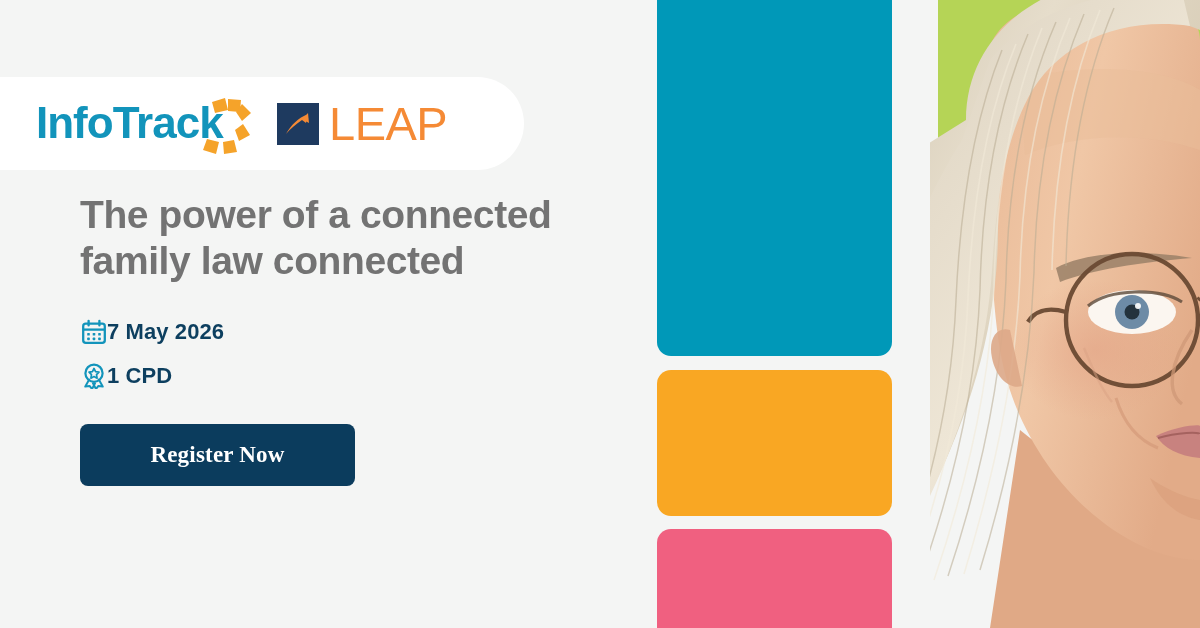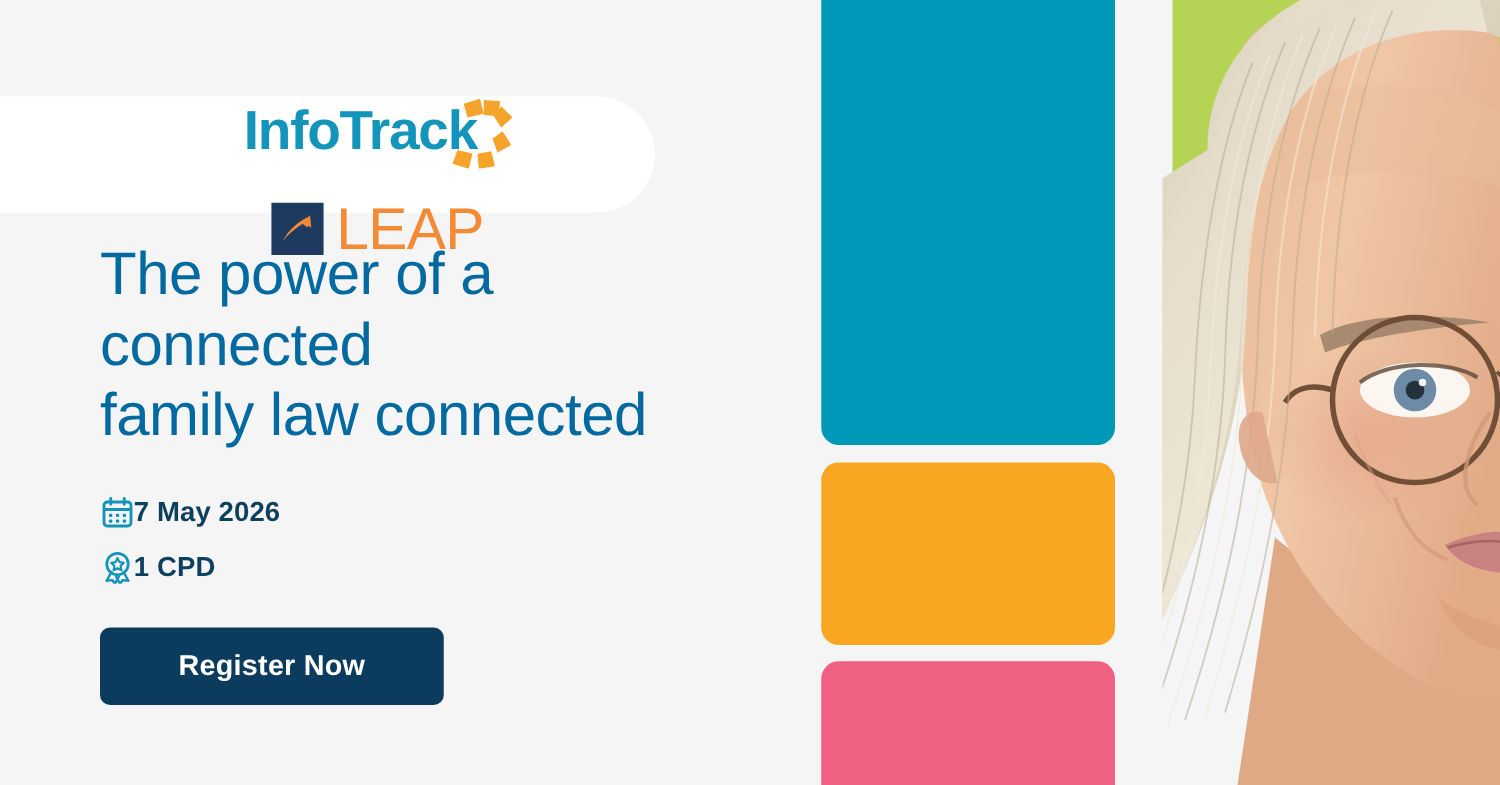--- a/index.html
+++ b/index.html
@@ -59,23 +59,22 @@
   .logo-pill {
     position: absolute;
     left: 0;
     top: 77px;
     width: 524px;
     height: 93px;
     background: #ffffff;
     border-radius: 0 47px 47px 0;
     display: flex;
     align-items: center;
-    padding-left: 80px;
+    padding-left: 36px;
     gap: 26px;
-    flex-direction: column;
   }
 
   .infotrack-logo {
     display: flex;
     align-items: center;
     height: 56px;
   }
   .infotrack-logo svg { display: block; }
 
   .leap-logo {
@@ -96,24 +95,24 @@
 
   
   .content {
     position: absolute;
     left: 80px;
     top: 192px;
     width: 540px;
   }
 
   .headline {
-    font-size: 48px;
-    font-weight: normal;
+    font-size: 39px;
+    font-weight: bold;
     line-height: 1.18;
-    color: #0369a1;
+    color: #737373;
     letter-spacing: -0.4px;
     max-width: 520px;
   }
 
   .details { margin-top: 26px; }
 
   .detail-row {
     display: flex;
     align-items: center;
     gap: 0;
@@ -142,21 +141,21 @@
     align-items: center;
     justify-content: center;
     margin-top: 26px;
     height: 62px;
     padding: 0 36px;
     min-width: 275px;
     background: #0b3c5d;
     color: #ffffff;
     border: none;
     border-radius: 8px;
-    font-family: Liberation Sans, sans-serif;
+    font-family: Liberation Serif, serif;
     font-size: 23px;
     font-weight: bold;
     letter-spacing: 0.2px;
     cursor: pointer;
   }
 </style>
 </head>
 <body>
 
 <div id="banner">

